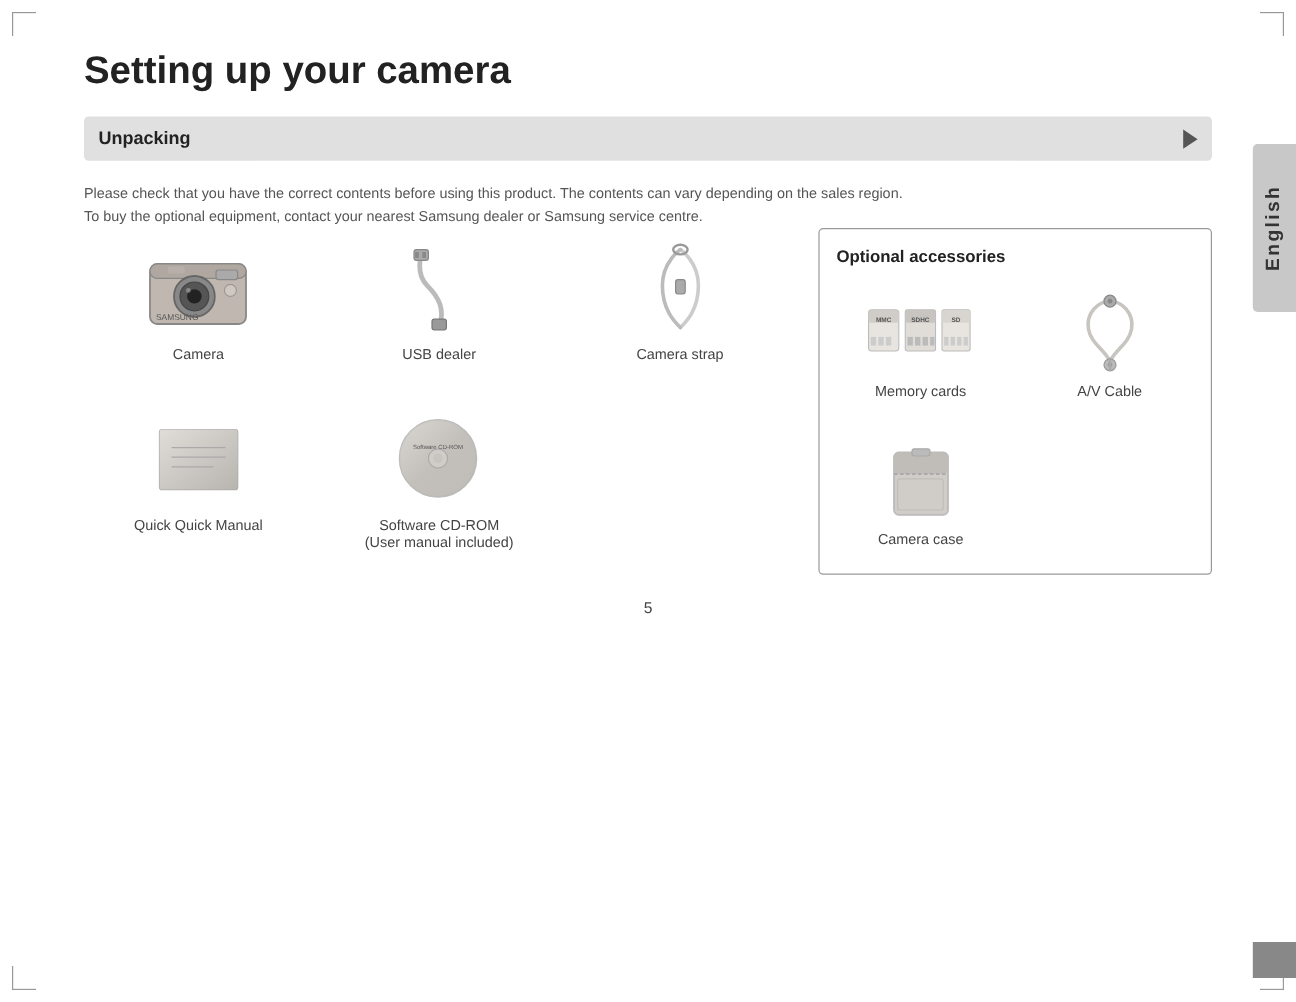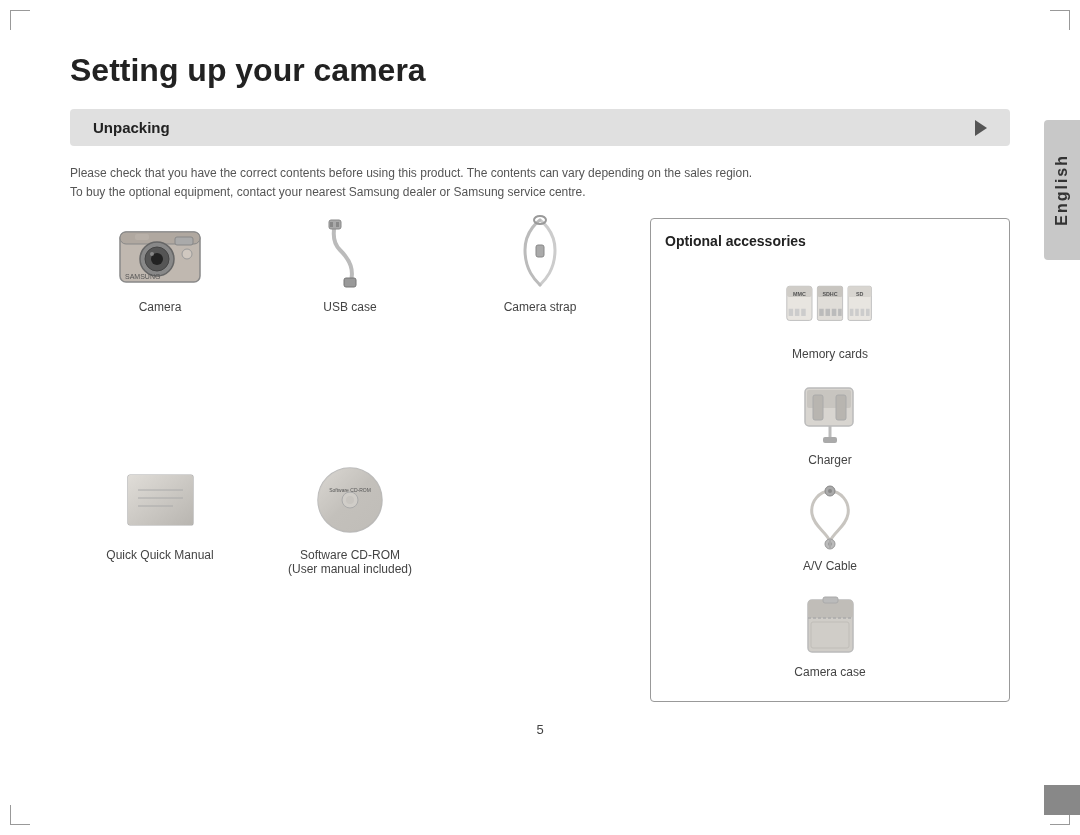--- a/index.html
+++ b/index.html
@@ -54,27 +54,27 @@
       color: #333;
       letter-spacing: 2px;
     }
 
     
     .page-title {
       font-size: 32px;
       font-weight: bold;
       color: #222;
       margin-bottom: 20px;
-      margin-top: 22px;
+      margin-top: 10px;
     }
 
     
     .unpacking-header {
       background: #e0e0e0;
-      padding: 10px 23px;
+      padding: 10px 12px;
       border-radius: 4px;
       display: flex;
       align-items: center;
       justify-content: space-between;
       margin-bottom: 18px;
     }
     .unpacking-header span {
       font-size: 15px;
       font-weight: bold;
       color: #222;
@@ -128,36 +128,35 @@
       font-size: 12px;
       color: #444;
       text-align: center;
     }
 
     
     .optional-box {
       border: 1px solid #999;
       border-radius: 4px;
       padding: 14px;
-      width: 360px;
+      width: 328px;
       flex-shrink: 0;
-      margin-top: 16px;
     }
 
     .optional-title {
       font-size: 14px;
       font-weight: bold;
       color: #222;
       margin-bottom: 14px;
     }
 
     .opt-grid {
       display: grid;
-      grid-template-columns: 1fr;
-      gap: 0;
+      grid-template-columns: 1fr 1fr;
+      gap: 17px;
     }
 
     .opt-cell {
       display: flex;
       flex-direction: column;
       align-items: center;
       padding: 8px 4px;
     }
 
     .opt-image {
@@ -307,21 +306,21 @@
       <div class="item-cell">
         <div class="item-image">
           <svg class="usb-svg" viewBox="0 0 70 75" xmlns="http://www.w3.org/2000/svg">
             <path d="M20,10 C20,10 15,25 25,35 C35,45 40,55 35,70" fill="none" stroke="#bbb" stroke-width="4" stroke-linecap="round"></path>
             <rect x="14" y="5" width="12" height="9" rx="2" fill="#aaa" stroke="#888" stroke-width="1"></rect>
             <rect x="15" y="7" width="3" height="5" fill="#888"></rect>
             <rect x="21" y="7" width="3" height="5" fill="#888"></rect>
             <rect x="29" y="63" width="12" height="9" rx="2" fill="#999" stroke="#777" stroke-width="1"></rect>
           </svg>
         </div>
-        <span class="item-label">USB case</span>
+        <span class="item-label">USB dealer</span>
       </div>
 
       <div class="item-cell">
         <div class="item-image">
           <svg class="strap-svg" viewBox="0 0 60 75" xmlns="http://www.w3.org/2000/svg">
             <path d="M30,5 C30,5 45,15 45,35 C45,55 35,65 30,70" fill="none" stroke="#ccc" stroke-width="3" stroke-linecap="round"></path>
             <path d="M30,5 C30,5 15,15 15,35 C15,55 25,65 30,70" fill="none" stroke="#bbb" stroke-width="3" stroke-linecap="round"></path>
             <ellipse cx="30" cy="5" rx="6" ry="4" fill="none" stroke="#999" stroke-width="2"></ellipse>
             <rect x="26" y="30" width="8" height="12" rx="2" fill="#aaa" stroke="#888" stroke-width="1"></rect>
           </svg>
@@ -400,36 +399,20 @@
               <rect x="72" y="30" width="4" height="8" fill="#ccc"></rect>
               <rect x="78" y="30" width="4" height="8" fill="#ccc"></rect>
               <rect x="84" y="30" width="4" height="8" fill="#ccc"></rect>
               <rect x="90" y="30" width="4" height="8" fill="#ccc"></rect>
             </svg>
           </div>
           <span class="opt-label">Memory cards</span>
         </div>
 
 
-        <div class="opt-cell">
-          <div class="opt-image">
-            <svg class="charger-svg" viewBox="0 0 70 65" xmlns="http://www.w3.org/2000/svg">
-
-              <rect x="10" y="8" width="48" height="38" rx="4" fill="#d8d5d0" stroke="#bbb" stroke-width="1.5"></rect>
-              <rect x="12" y="10" width="44" height="18" rx="2" fill="#c8c5c0"></rect>
-
-              <rect x="18" y="15" width="10" height="25" rx="2" fill="#b8b5b0" stroke="#aaa" stroke-width="1"></rect>
-              <rect x="41" y="15" width="10" height="25" rx="2" fill="#b8b5b0" stroke="#aaa" stroke-width="1"></rect>
-
-              <line x1="35" y1="46" x2="35" y2="60" stroke="#bbb" stroke-width="3"></line>
-              <rect x="28" y="57" width="14" height="6" rx="2" fill="#aaa"></rect>
-            </svg>
-          </div>
-          <span class="opt-label">Charger</span>
-        </div>
 
         <div class="opt-cell">
           <div class="opt-image">
             <svg class="avcable-svg" viewBox="0 0 60 65" xmlns="http://www.w3.org/2000/svg">
 
               <path d="M30,5 C40,5 50,15 48,28 C46,40 35,45 30,55" fill="none" stroke="#c8c5c0" stroke-width="3" stroke-linecap="round"></path>
               <path d="M30,5 C20,5 10,15 12,28 C14,40 25,45 30,55" fill="none" stroke="#c8c5c0" stroke-width="3" stroke-linecap="round"></path>
 
               <circle cx="30" cy="5" r="5" fill="#aaa" stroke="#888" stroke-width="1"></circle>
               <circle cx="30" cy="5" r="2" fill="#888"></circle>

